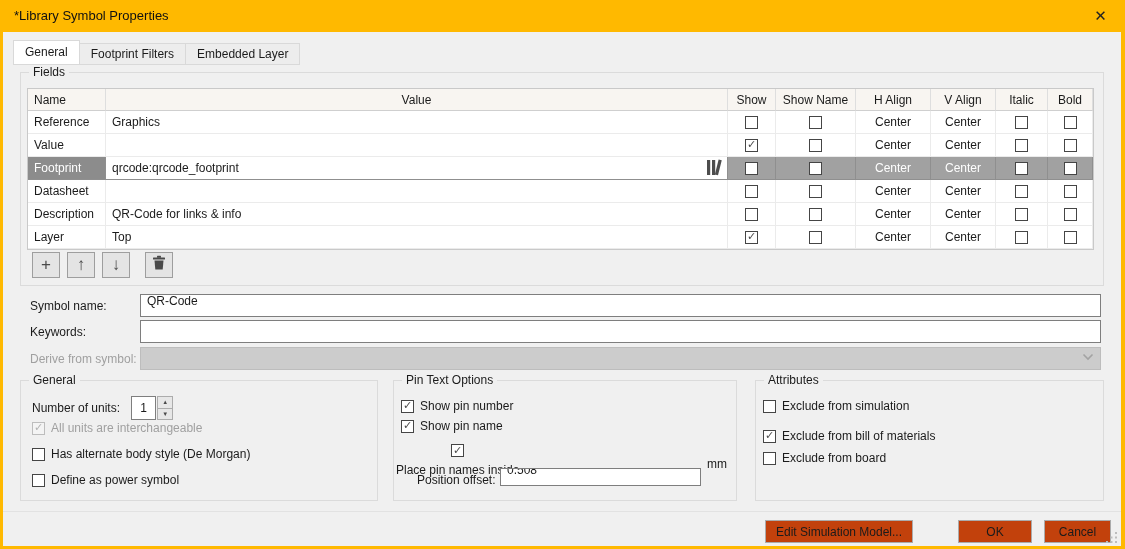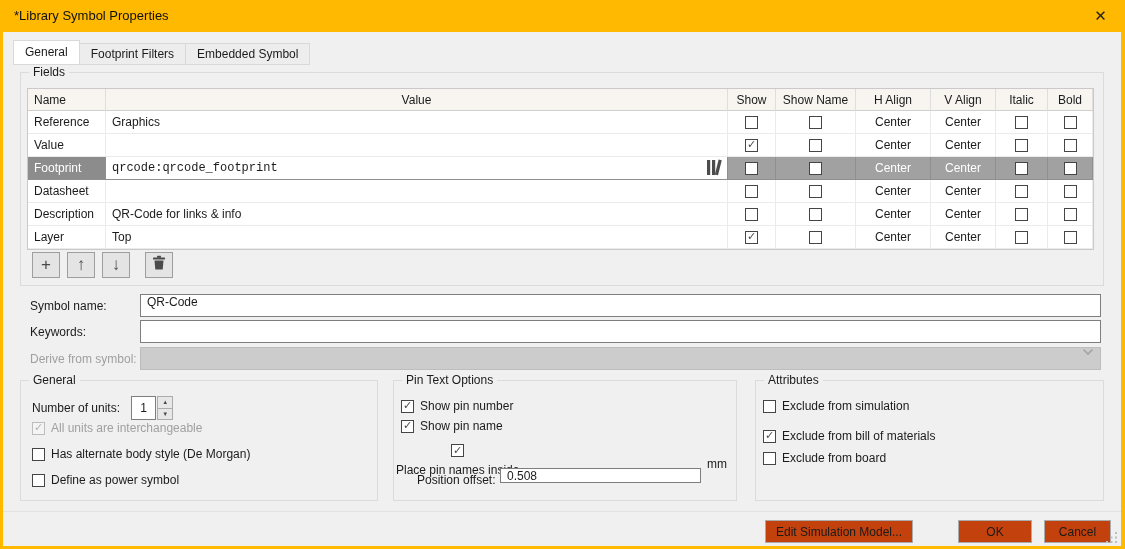--- a/index.html
+++ b/index.html
@@ -30,37 +30,37 @@
   .grid{position:absolute;left:27px;top:88px;width:1065px;background:#fff;
     border:1px solid #C9C9C9;box-sizing:content-box;z-index:2;}
   .trow{display:grid;grid-template-columns:78px 622px 48px 80px 75px 65px 52px 45px;height:23px;}
   .trow.thead{height:22px;}
   .tcell{border-right:1px solid #EBEBEB;border-bottom:1px solid #EBEBEB;display:flex;
     align-items:center;justify-content:center;overflow:hidden;box-sizing:border-box;background:#fff;white-space:nowrap;}
   .tcell.lft{justify-content:flex-start;padding-left:6px;}
   .thead .tcell{background:#F8F5F1;border-right-color:#DEDEDE;border-bottom-color:#CFCFCF;}
   .trow.sel .tcell{background:#A1A1A1;color:#FFFFFF;border-right-color:#8F8F8F;border-bottom-color:#8F8F8F;}
   .trow.sel .tcell.selname{background:#8C8C8C;}
-  .trow.sel .tcell.vwhite{background:#FFFFFF;color:#1b1b1b;font-family:Liberation Mono, monospace;}
+  .trow.sel .tcell.vwhite{background:#FFFFFF;color:#1b1b1b;}
 
   .cb{width:13px;height:13px;background:#fff;border:1px solid #454545;display:inline-flex;
     align-items:center;justify-content:center;font-size:11px;line-height:11px;color:#4a4a4a;
     box-sizing:border-box;flex:0 0 auto;}
   .cb.checked::after{content:"✓";margin-top:-1px;}
   .cb.disabled{border-color:#BDBDBD;background:#F4F4F4;color:#B2B2B2;}
 
   .optrow{position:absolute;display:flex;align-items:center;gap:6px;white-space:nowrap;}
   .optrow .dimlabel{color:#A0A0A0;}
 
   .btn{position:absolute;background:#c2410c;border:1px solid #ABABAB;box-sizing:border-box;
     display:flex;align-items:center;justify-content:center;font-size:12px;color:#1b1b1b;}
   .toolbtn{width:28px;height:26px;font-size:17px;color:#4a4a4a;background:#E4E4E4;border-color:#9E9E9E;}
 
   .field{position:absolute;background:#fff;border:1px solid #7E7E7E;box-sizing:border-box;
-    display:flex;align-items:flex-start;padding:0 6px;overflow:hidden;white-space:nowrap;}
+    display:flex;align-items:flex-end;padding:8px 6px;overflow:hidden;white-space:nowrap;}
   .field.disabledfield{background:#CCCCCC;border-color:#BDBDBD;justify-content:flex-end;}
 
   .dimtext{color:#A0A0A0;}
   .sep{position:absolute;left:0px;right:0px;top:511px;height:1px;background:#E2E2E2;}
 
   .spinwrap{position:absolute;left:131px;top:396px;width:42px;height:24px;display:flex;}
   .spinval{width:26px;height:24px;background:#fff;border:1px solid #7E7E7E;box-sizing:border-box;
     display:flex;align-items:center;justify-content:center;}
   .spinbtns{width:16px;height:24px;display:flex;flex-direction:column;margin-left:1px;}
   .spinbtn{flex:1;background:#E7E7E7;border:1px solid #ACACAC;box-sizing:border-box;display:flex;
@@ -79,21 +79,21 @@
     <span class="titletext">*Library Symbol Properties</span>
     <span class="closebtn">✕</span>
   </div>
   <div class="strip left accent" style="background: rgb(255, 185, 0);"></div>
   <div class="strip right accent" style="background: rgb(255, 185, 0);"></div>
   <div class="strip bottom accent" style="background: rgb(255, 185, 0);"></div>
 
   <div class="tabs">
       <div class="tab active">General</div>
       <div class="tab">Footprint Filters</div>
-      <div class="tab">Embedded Symbol</div>
+      <div class="tab">Embedded Layer</div>
     </div>
 
   <div class="group" style="left:20px;top:72px;width:1084px;height:214px;">
     <span class="group-label">Fields</span>
   </div>
 
   <div class="grid">
     <div class="trow thead">
         <div class="tcell lft">Name</div>
         <div class="tcell">Value</div>

